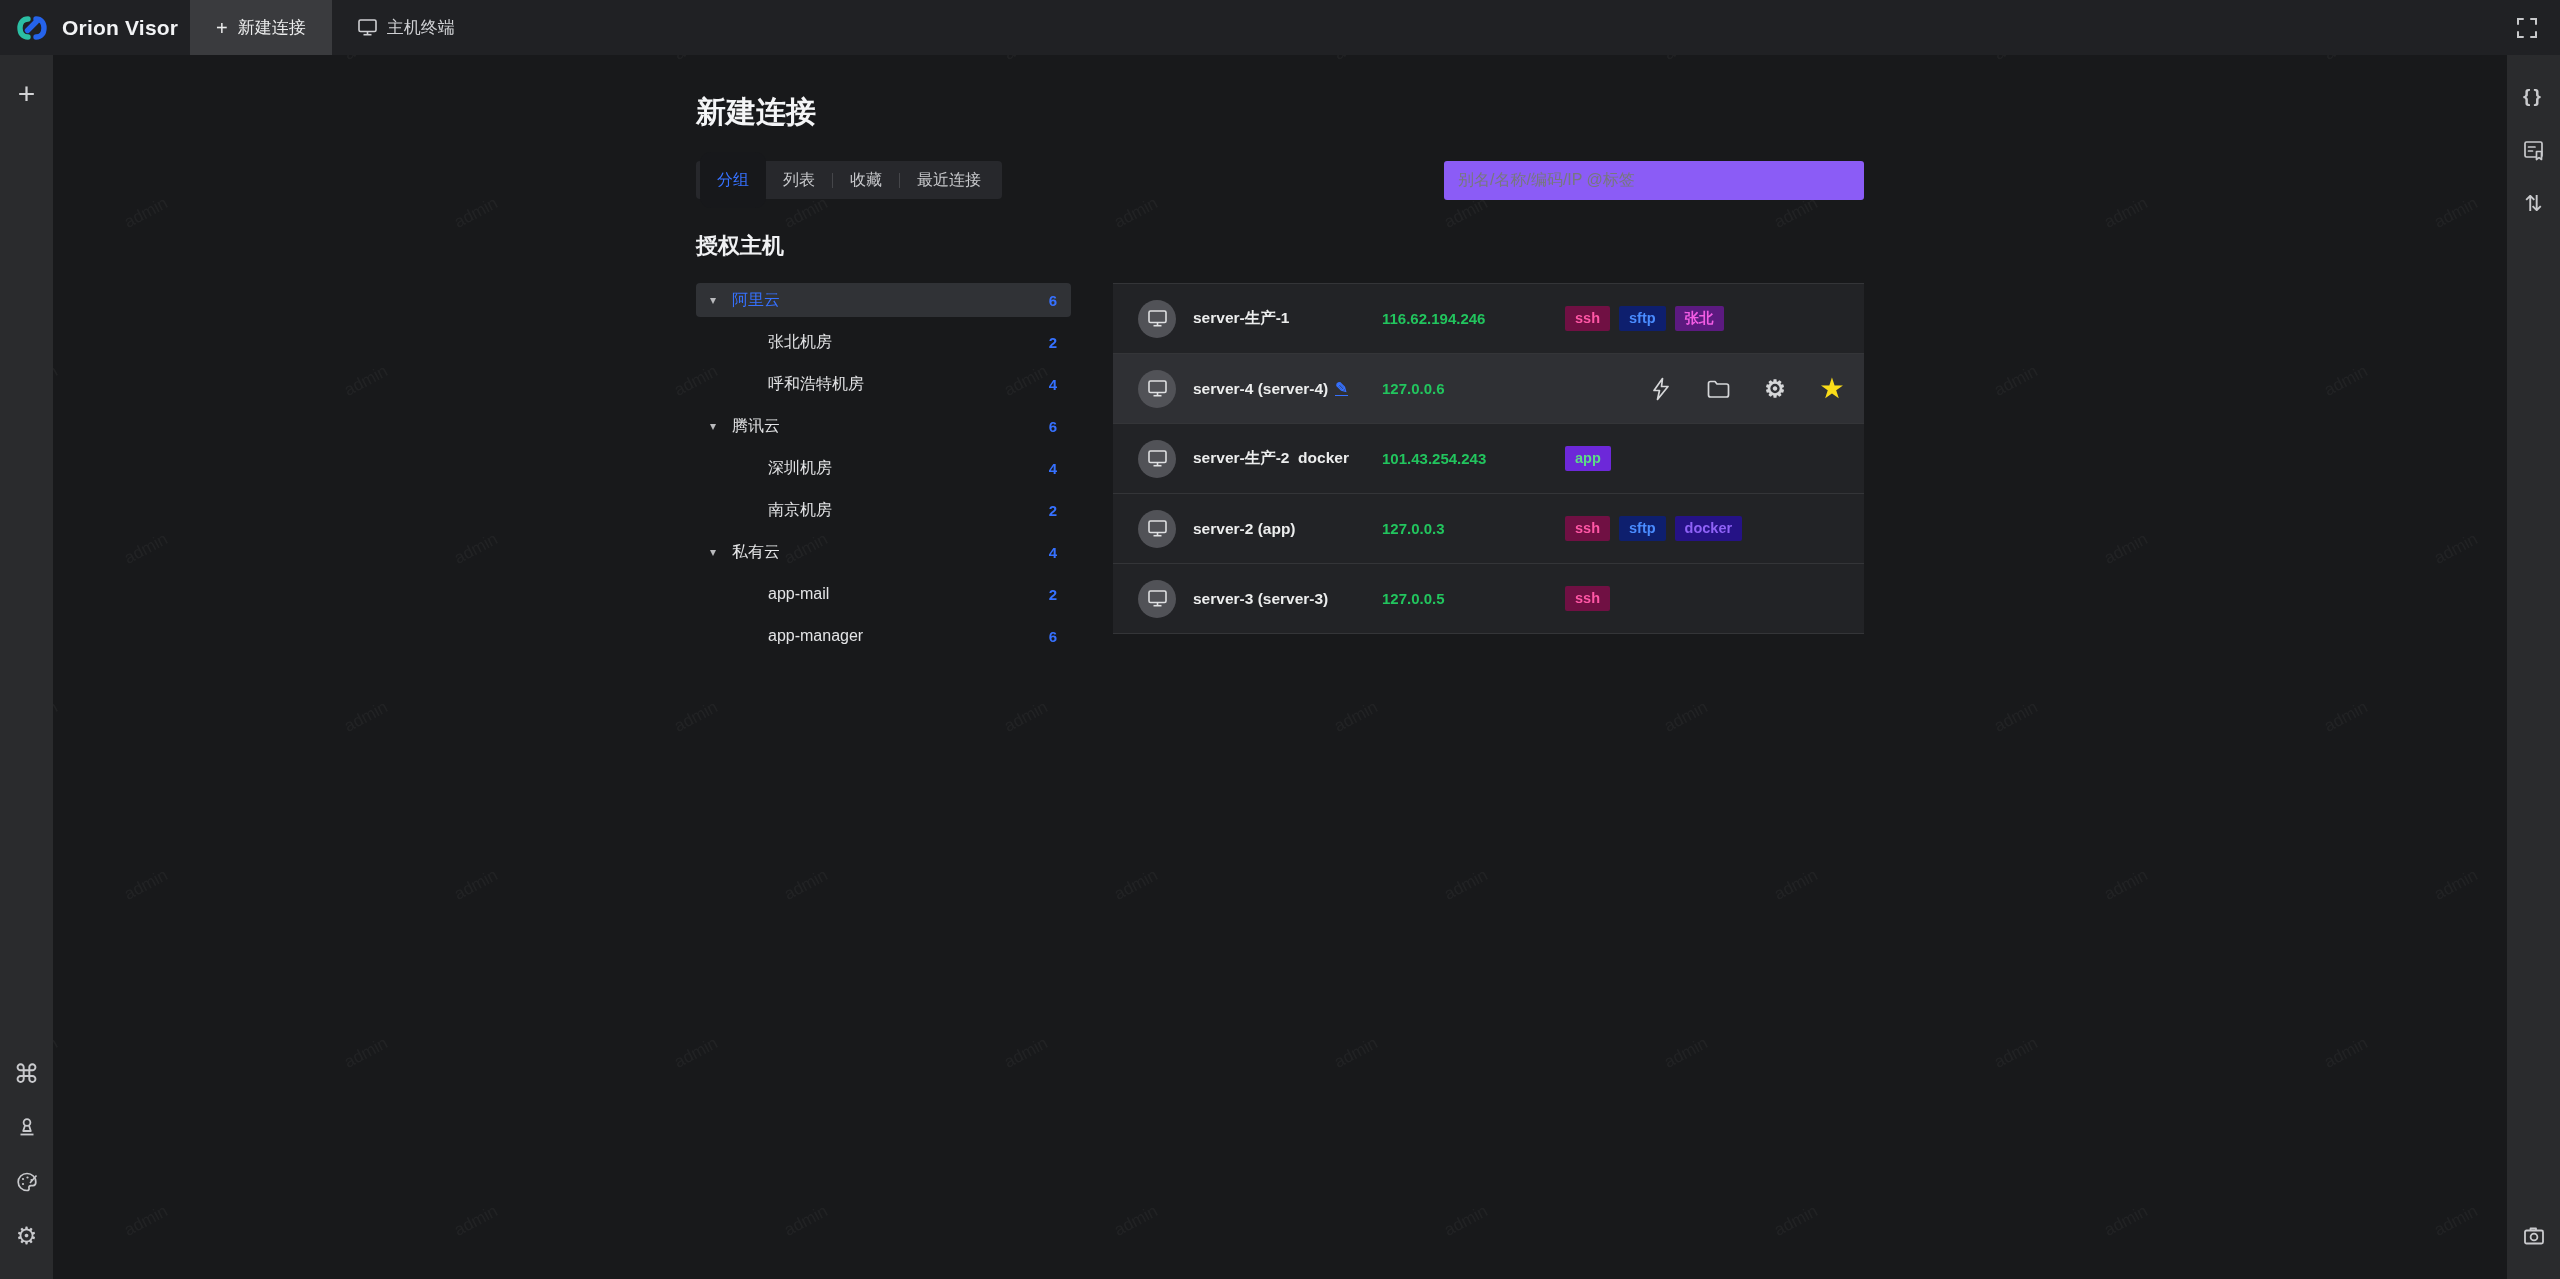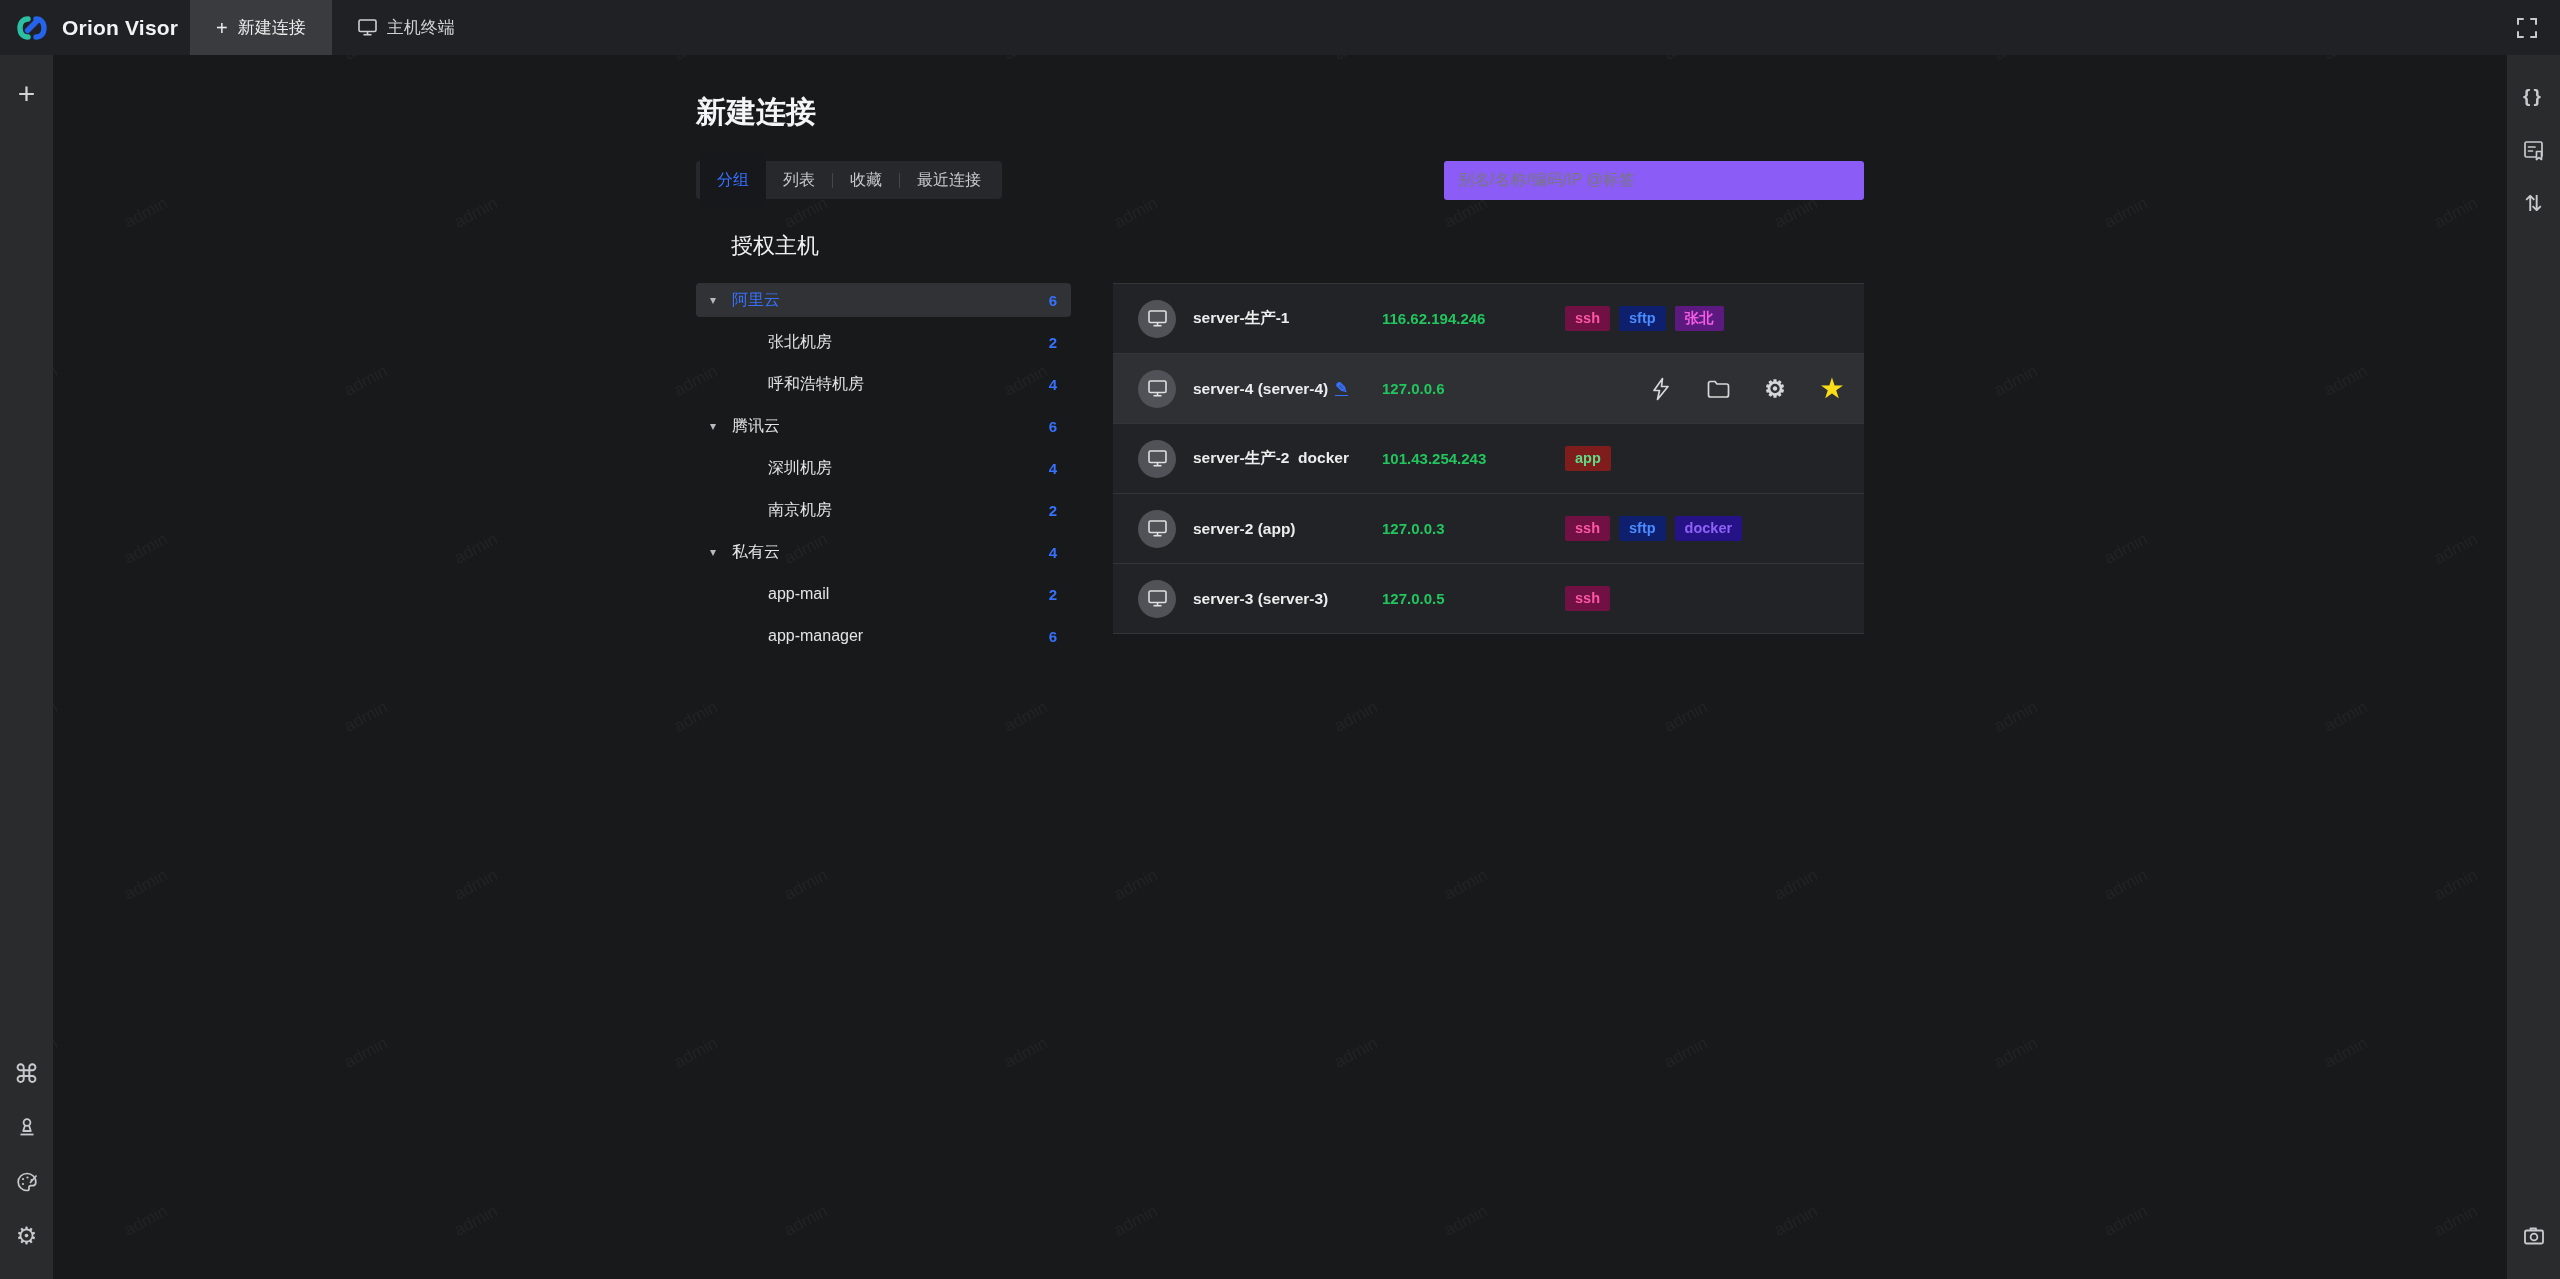--- a/index.html
+++ b/index.html
@@ -58,21 +58,21 @@
   }
   .seg-item.active { background:#17181b; color:#3671ff; }
   .seg-divider { width:1px; height:15px; background:#45464a; }
   .search {
     width:420px; height:39px; background:#8b5cf6; border:none; border-radius:3px;
     color:#dcdde0; font-size:16px; padding:0 14px; outline:none;
     font-family:"Liberation Sans", sans-serif;
   }
   .search::placeholder { color:#77787c; }
   
-  .section-heading { margin-top:31px; font-size:22px; font-weight:400; color:#f0f1f3;margin-left:35px; }
+  .section-heading { margin-top:31px; font-size:22px; font-weight:700; color:#f0f1f3; }
   
   .columns { margin-top:22px; display:flex; gap:42px; align-items:flex-start; }
   
   .tree { width:375px; flex:none; }
   .tree-row {
     height:34px; margin-bottom:8px; display:flex; align-items:center;
     border-radius:4px; cursor:pointer; padding:0 14px; font-size:16px; color:#e3e4e6;
   }
   .tree-row.selected { background:#303236; color:#3671ff; }
   .tree-row .caret { width:22px; font-size:12px; color:#b9babd; flex:none; }
@@ -391,21 +391,21 @@
         <line x1="9.5" y1="12.5" x2="9.5" y2="15.2"></line>
         <line x1="5.5" y1="15.7" x2="13.5" y2="15.7"></line>
       </svg>
     </span>
     <span class="host-name">
       <span>server-生产-2  docker</span>
       
     </span>
     <span class="host-ip">101.43.254.243</span>
     <span class="host-tags">
-              <span class="tag" style="background: #7f1d1d; color: rgb(92, 220, 134);">app</span>
+              <span class="tag" style="background: #6d28d9; color: rgb(92, 220, 134);">app</span>
             </span>
 
   </div>
           <div class="host-row">
     <span class="avatar">
       <svg width="19" height="17" viewBox="0 0 19 17" fill="none" stroke="#dfe0e2" stroke-width="1.6">
         <rect x="1" y="1" width="17" height="11.5" rx="1.5"></rect>
         <line x1="9.5" y1="12.5" x2="9.5" y2="15.2"></line>
         <line x1="5.5" y1="15.7" x2="13.5" y2="15.7"></line>
       </svg>

